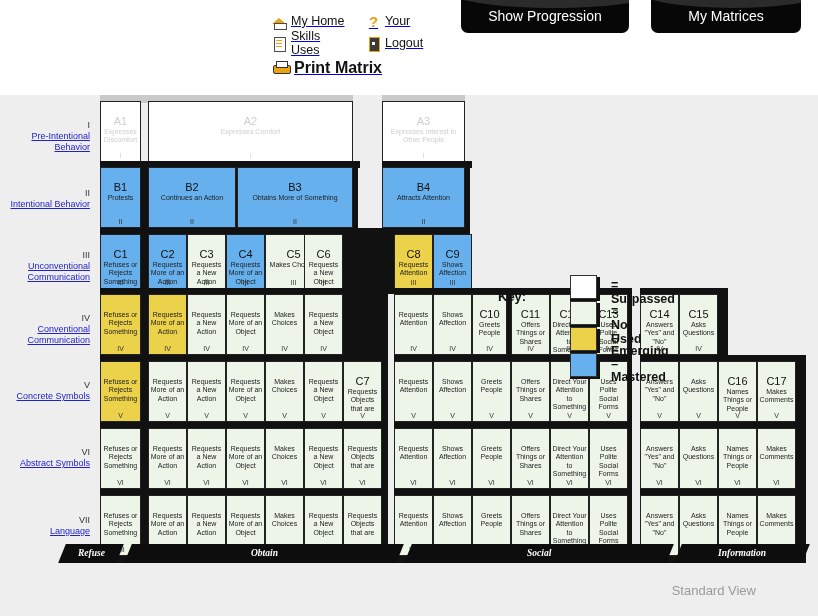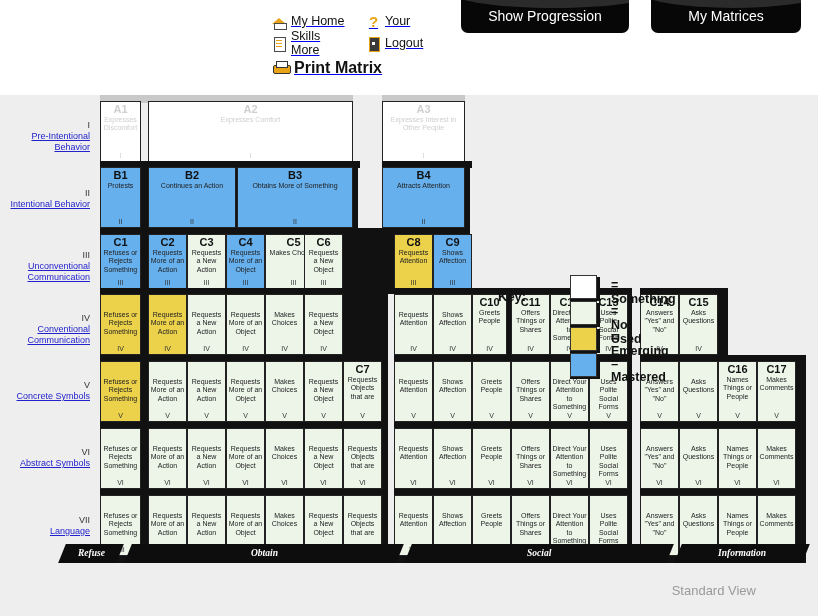--- a/index.html
+++ b/index.html
@@ -99,22 +99,22 @@
   .band {
     position:absolute; background:#111111;
   }
   .cell {
     position:absolute;
     border:1px solid #222;
     overflow:hidden;
     text-align:center;
   }
   .cell .code {
-    font-size:11px; font-weight:bold; color:#111; line-height:12px;
-    margin-top:1px; display:block;
+    font-size:11px; font-weight:normal; color:#111; line-height:12px;
+    margin-top:13px; display:block;
   }
   .cell .desc {
     font-size:7px; color:#222; line-height:8.4px; display:block; padding:0 1px;
   }
   .cell .lvl {
     position:absolute; bottom:2px; left:0; right:0;
     font-size:7px; color:#333; text-align:center;
   }
   .cell.nocode .desc { margin-top:2px; }
 
@@ -160,21 +160,21 @@
         <span class="lbl">My Home</span>
       </a>
       <a class="navitem" href="#">
         <span class="ic ic-help">?</span>
         <span class="lbl">Your</span>
       </a>
     </div>
     <div class="navrow">
       <a class="navitem first" href="#">
         <span class="ic ic-doc"></span>
-        <span class="lbl">Skills More</span>
+        <span class="lbl">Skills Uses</span>
       </a>
       <a class="navitem" href="#">
         <span class="ic ic-door"></span>
         <span class="lbl">Logout</span>
       </a>
     </div>
     <div class="navrow" id="print-row">
       <a class="navitem" href="#">
         <span class="ic ic-print"></span>
         <span id="print-label">Print Matrix</span>
@@ -593,21 +593,21 @@
       <div class="cell c-notused nocode" style="left: 757px; top: 400px; width: 39px; height: 61px;">
         <span class="desc" style="margin-top: 16px;">Makes Comments</span>
         <span class="lvl">VII</span>
       </div>
     </div>
 
   <div id="key">
     <div id="key-title">Key:</div>
     <div class="keyshadow" style="top:4px;"></div>
     <div class="keyswatch c-surpassed" style="top:2px;"></div>
-    <div class="keylbl" style="top:5px;">= Something</div>
+    <div class="keylbl" style="top:5px;">= Surpassed</div>
 
     <div class="keyshadow" style="top:30px;"></div>
     <div class="keyswatch c-notused" style="top:28px;"></div>
     <div class="keylbl" style="top:31px;">= Not Used</div>
 
     <div class="keyshadow" style="top:56px;"></div>
     <div class="keyswatch c-emerging" style="top:54px;"></div>
     <div class="keylbl" style="top:57px;">= Emerging</div>
 
     <div class="keyshadow" style="top:82px;"></div>

